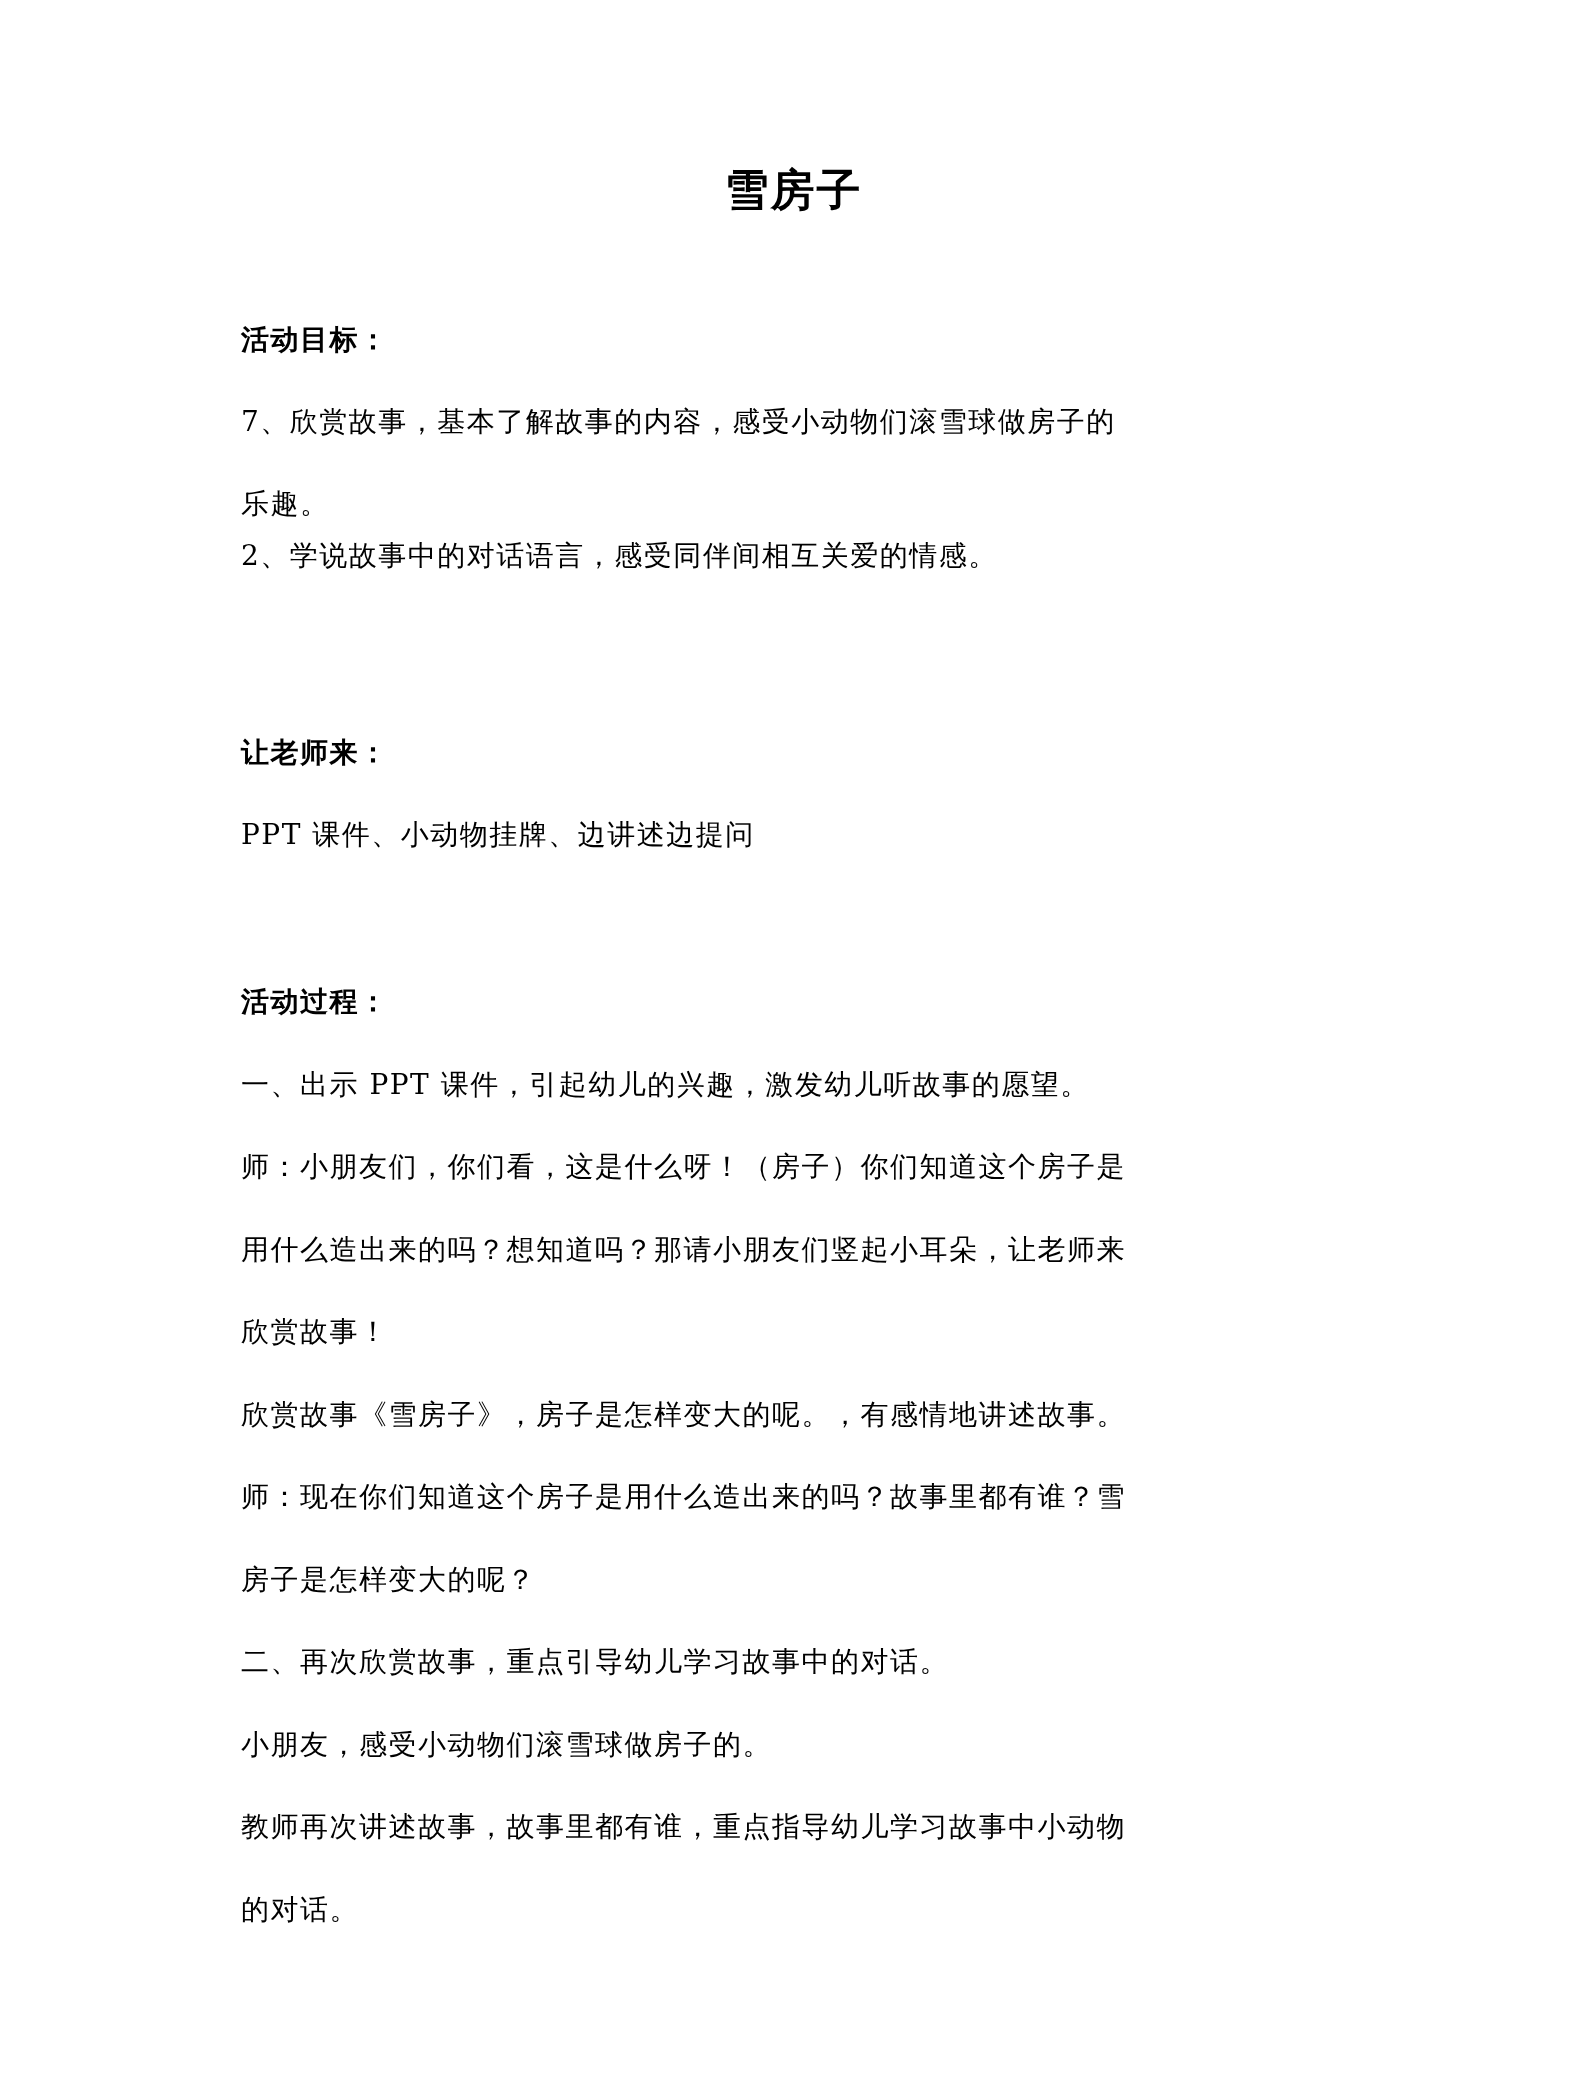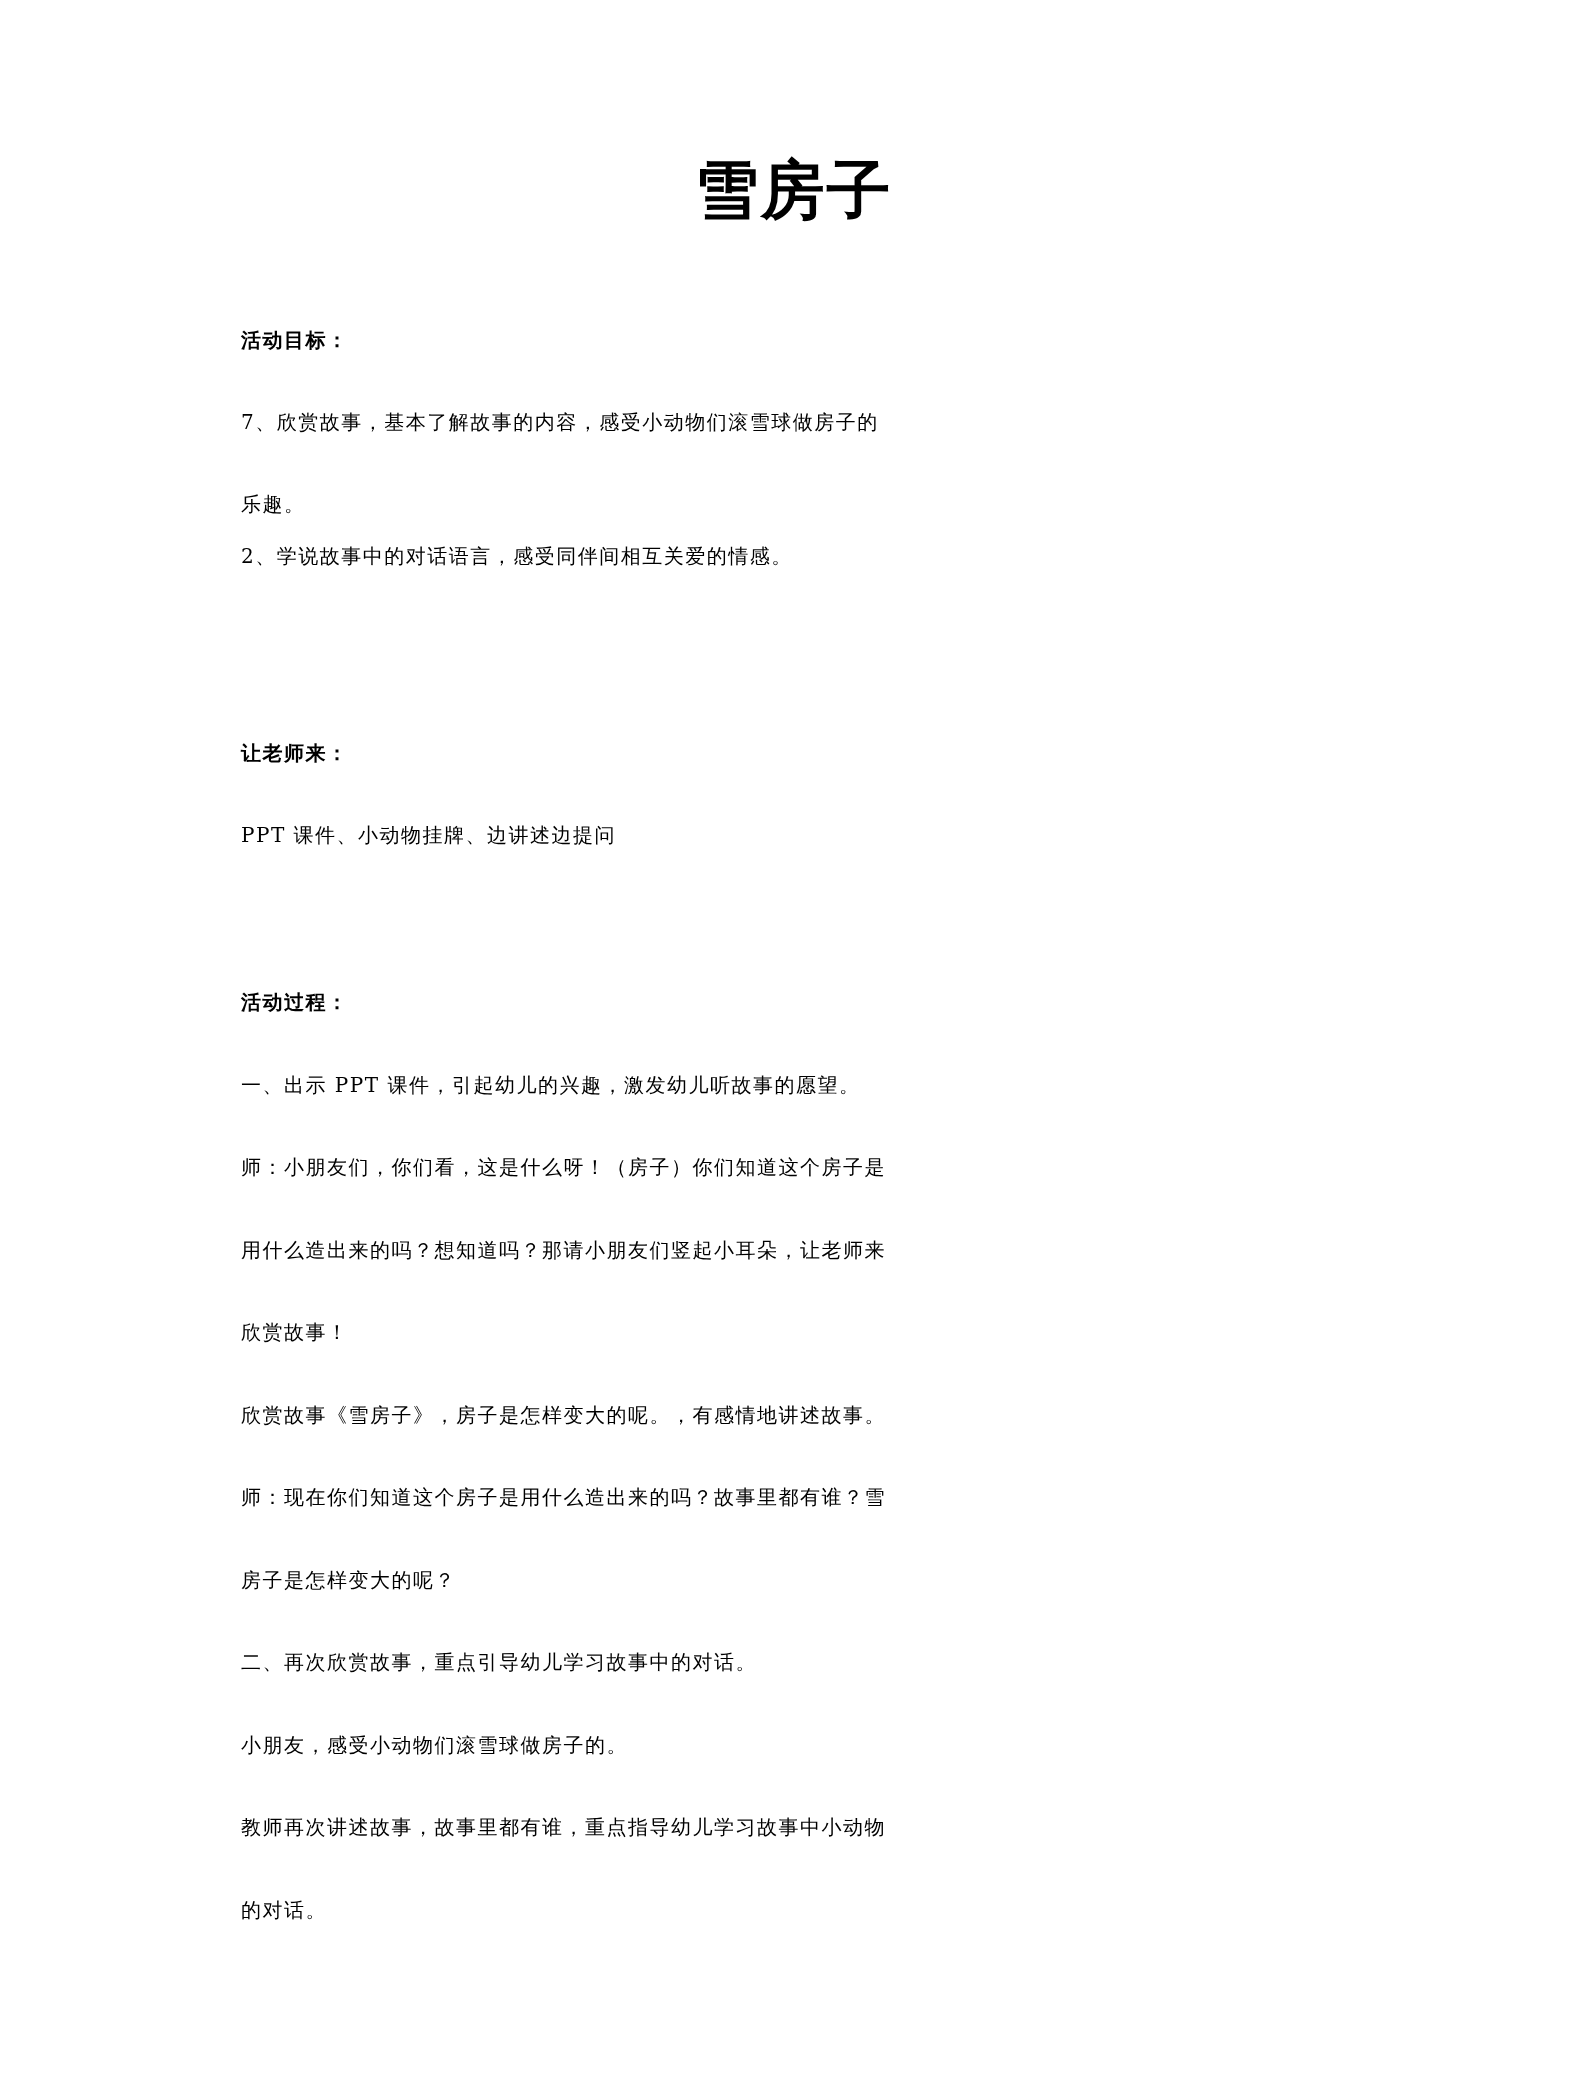--- a/index.html
+++ b/index.html
@@ -23,29 +23,29 @@
       background: #ffffff;
     }
     .title {
       position: absolute;
       left: 0;
       width: 1587px;
       top: 150px;
       text-align: center;
       font-family: "DejaVu Sans", "Liberation Sans", sans-serif;
       font-weight: bold;
-      font-size: 64px;
+      font-size: 44px;
       line-height: 80px;
       letter-spacing: 2px;
     }
     .line {
       position: absolute;
       left: 241px;
       width: 1110px;
-      font-size: 20px;
+      font-size: 28px;
       line-height: 44px;
       white-space: nowrap;
       letter-spacing: 1.5px;
     }
     .heading {
       font-weight: bold;
     }
   </style>
 </head>
 <body>

